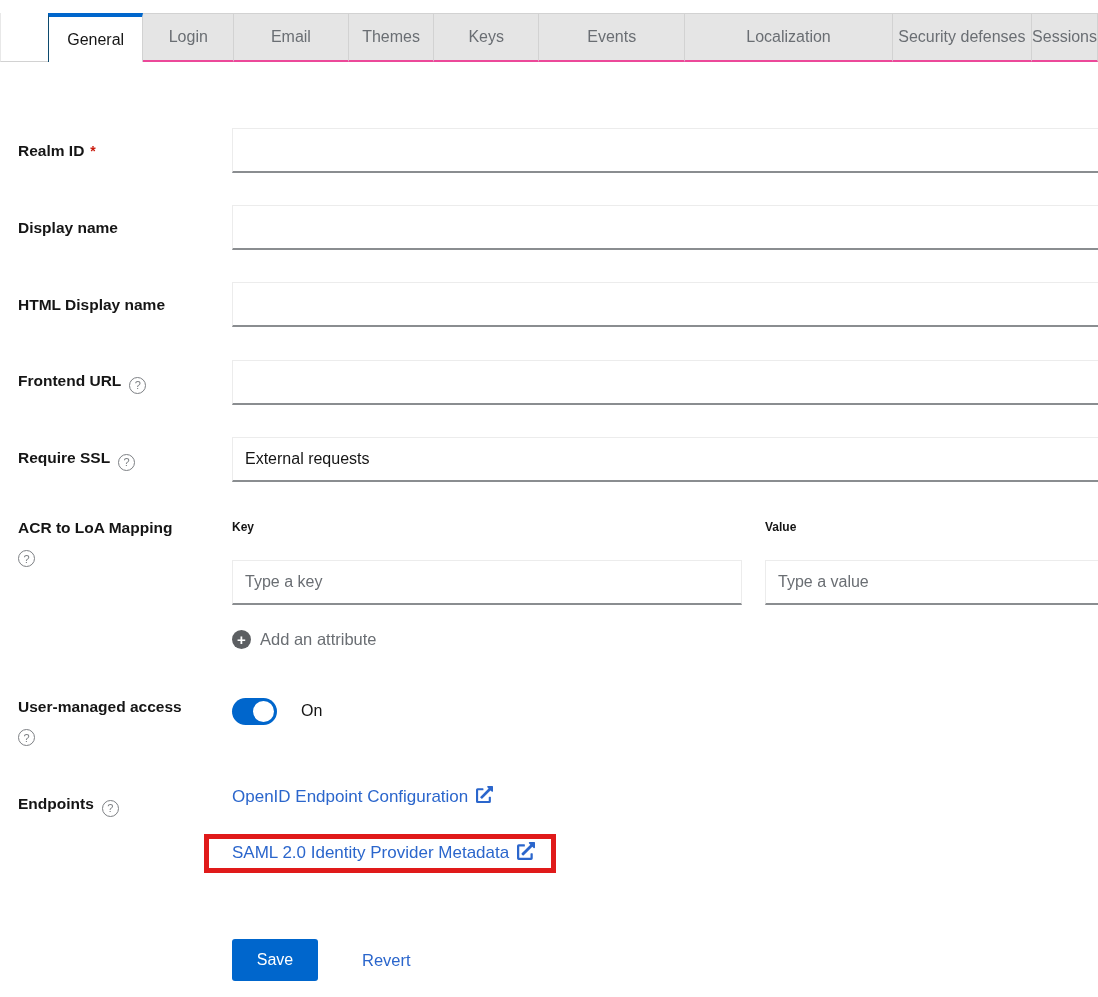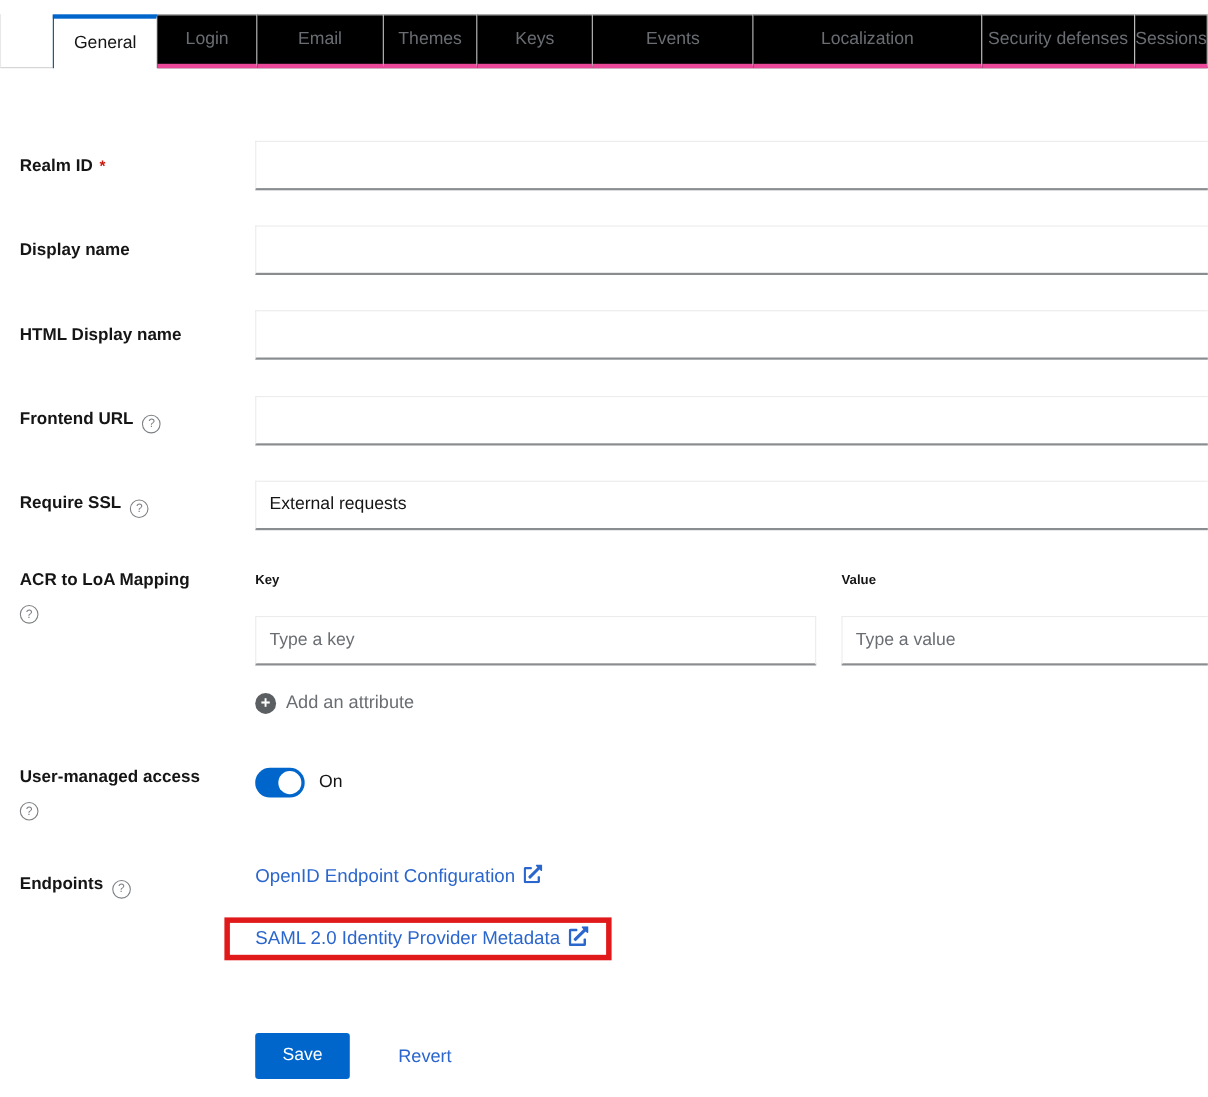--- a/index.html
+++ b/index.html
@@ -27,24 +27,24 @@
     width:48px;
     border-bottom:1px solid #d2d2d2;
     border-left:1px solid #e8e8e8;
   }
   .tab{
     display:flex;
     align-items:center;
     justify-content:center;
     font-size:16px;
     color:#6a6e73;
-    background:#000000;
+    background:#e5e5e5;
     border-top:1px solid #d2d2d2;
     border-right:1px solid #d2d2d2;
-    border-bottom:4px solid #ec4899;
+    border-bottom:2px solid #ec4899;
     cursor:pointer;
     white-space:nowrap;
   }
   .tab:nth-of-type(1){width:112px;}
   .tab:nth-of-type(2){width:96px;}
   .tab:nth-of-type(3){width:91px;}
   .tab:nth-of-type(4){width:115px;}
   .tab:nth-of-type(5){width:86px;}
   .tab:nth-of-type(6){width:105px;}
   .tab:nth-of-type(7){width:147px;}
@@ -151,21 +151,21 @@
     background:#5c5f62;
     color:#ffffff;
     font-size:15px;
     font-weight:700;
     line-height:1;
   }
   
   .toggle-row-content{
     display:flex;
     align-items:center;
-    gap:13px;
+    gap:24px;
     height:28px;
   }
   .toggle{
     position:relative;
     width:45px;height:27px;
     border-radius:14px;
     background:var(--accent);
     cursor:pointer;
     flex:none;
   }

